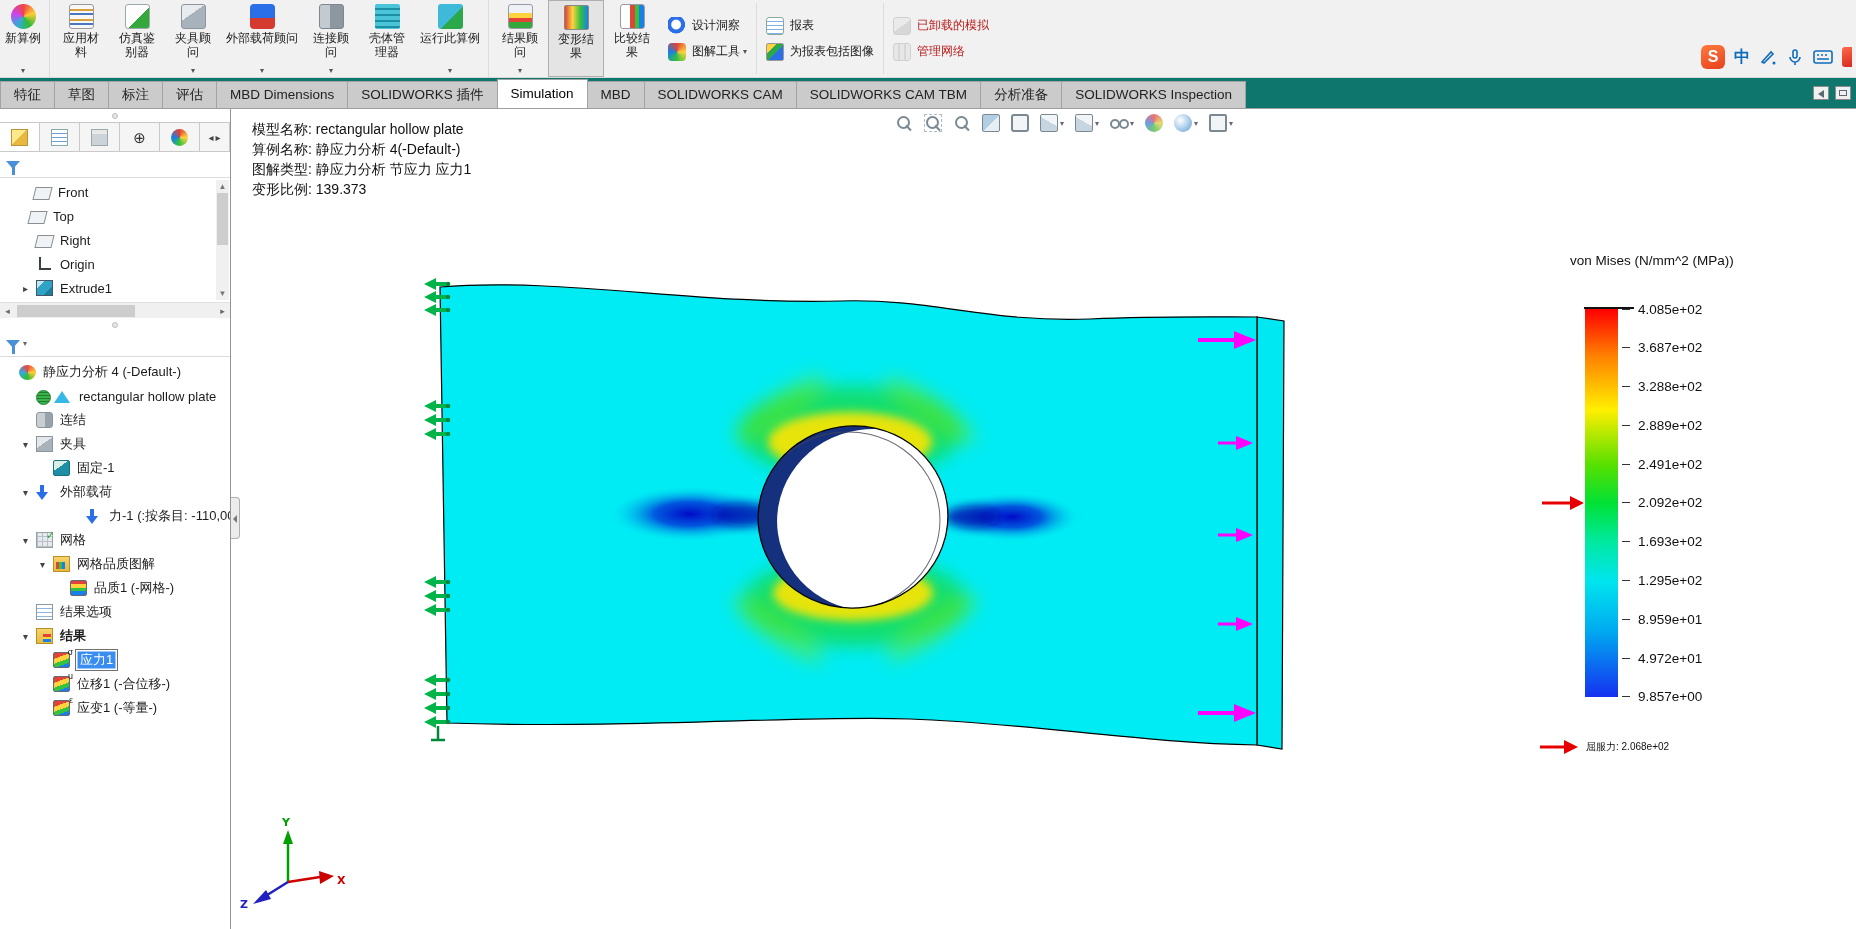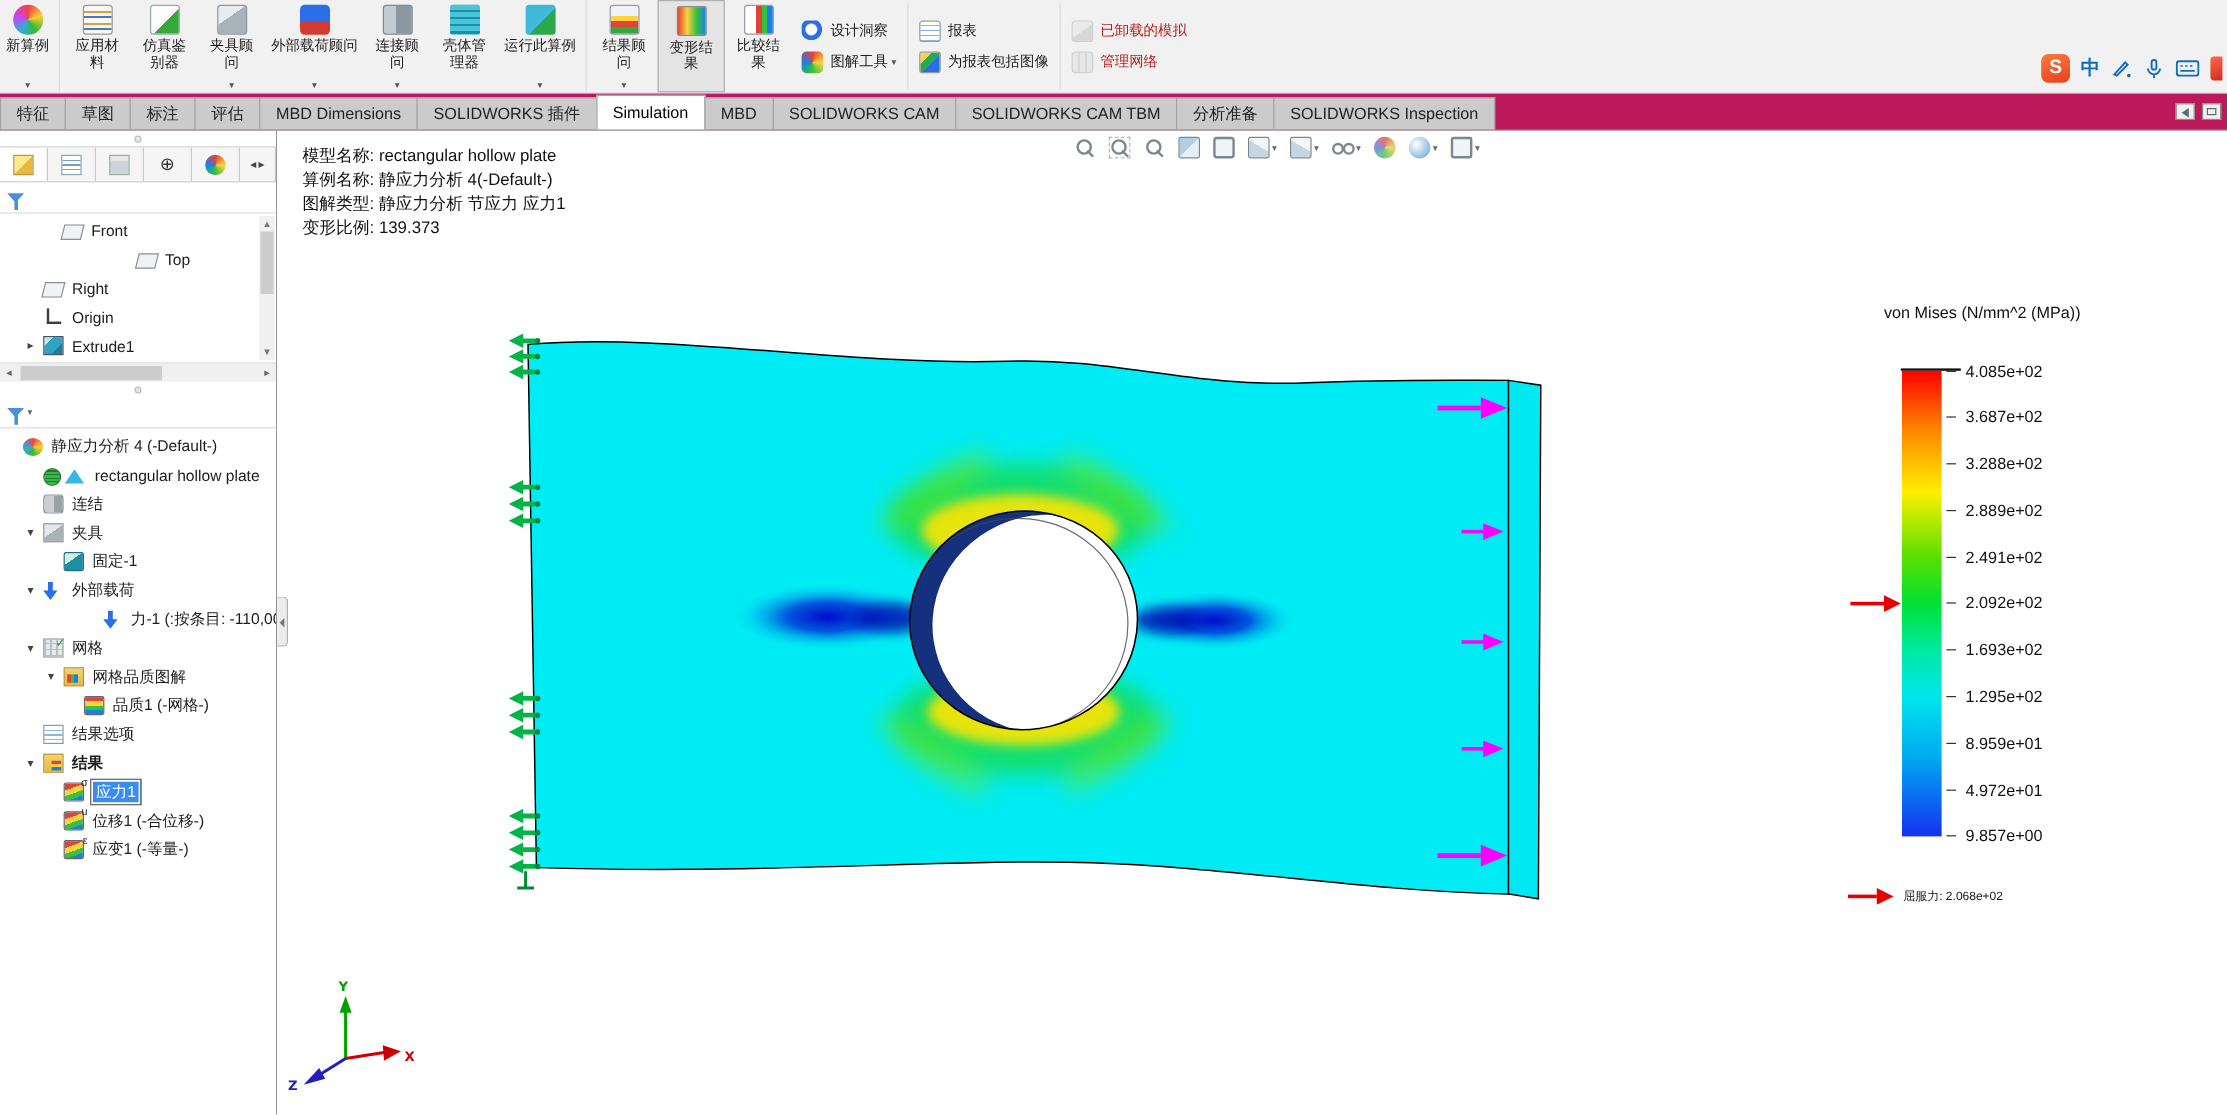--- a/index.html
+++ b/index.html
@@ -43,21 +43,21 @@
   .offloaded-simulation-icon{background:linear-gradient(145deg,#dfe3e6 50%,#b3bac0 50%);border:1px solid #aaa}
   .manage-network-icon{background:repeating-linear-gradient(90deg,#d8dcdf 0 4px,#b3bac0 4px 6px);border:1px solid #aaa}
 
   .ribbon-right{position:absolute;right:4px;bottom:8px;display:flex;align-items:center;gap:9px}
   .s-badge{width:24px;height:24px;border-radius:6px;background:linear-gradient(160deg,#ff7a3c,#e8401e);color:#fff;font-weight:bold;font-size:16px;display:flex;align-items:center;justify-content:center}
   .ime-lang{color:#0f6cbd;font-size:16px;font-weight:bold}
   .ime-svg{display:block}
   .red-edge{width:10px;height:20px;background:linear-gradient(160deg,#ff6a4a,#d42a1e);border-radius:3px 0 0 3px}
 
   
-  .tabbar{position:absolute;left:0;top:78px;width:1856px;height:31px;background:#be185d;border-bottom:1px solid #9e9e9e;display:flex;align-items:flex-end}
+  .tabbar{position:absolute;left:0;top:78px;width:1856px;height:31px;background:#0f766e;border-bottom:1px solid #9e9e9e;display:flex;align-items:flex-end}
   .tab{height:27px;line-height:25px;padding:0 13px;font-size:13.5px;background:#cbcbcb;border:1px solid #a3a3a3;border-bottom:none;margin-right:-1px;white-space:nowrap;color:#222}
   .tab.active{background:#fff;height:29px;line-height:28px;color:#000}
   .tabbar-icons{position:absolute;right:5px;bottom:7px;display:flex;gap:6px}
   .wicon{width:16px;height:14px;border:1px solid #8a8a8a;background:#f0f0f0;position:relative}
   .wicon.a::after{content:'';position:absolute;left:4px;top:3px;border-right:6px solid #5a6b78;border-top:4px solid transparent;border-bottom:4px solid transparent}
   .wicon.b::after{content:'';position:absolute;inset:3px;border:1px solid #5a6b78}
 
   
   .leftpanel{position:absolute;left:0;top:109px;width:231px;height:820px;background:#fff;border-right:1px solid #949494;overflow:hidden}
   .split-dot{height:13px;display:flex;align-items:center;justify-content:center}
@@ -373,27 +373,27 @@
       <span class="funnel"></span>
     </div>
     <div class="ftree">
 
       <div class="vscroll">
         <div class="arr">▲</div>
         <div class="thumb"></div>
         <div class="arr" style="position:absolute;bottom:0;width:100%">▼</div>
       </div>
 
-        <div class="trow" style="padding-left: 39px;">
+        <div class="trow" style="padding-left: 21px;">
           <span class="tcaret"></span>
           <span class="ticon plane-icon"></span>
           <span class="tlabel">Front</span>
         </div>
 
-        <div class="trow" style="padding-left: 31px; justify-content: center;">
+        <div class="trow" style="padding-left: 16px;">
           <span class="tcaret"></span>
           <span class="ticon plane-icon"></span>
           <span class="tlabel">Top</span>
         </div>
 
         <div class="trow" style="padding-left: 23px;">
           <span class="tcaret"></span>
           <span class="ticon plane-icon"></span>
           <span class="tlabel">Right</span>
         </div>

